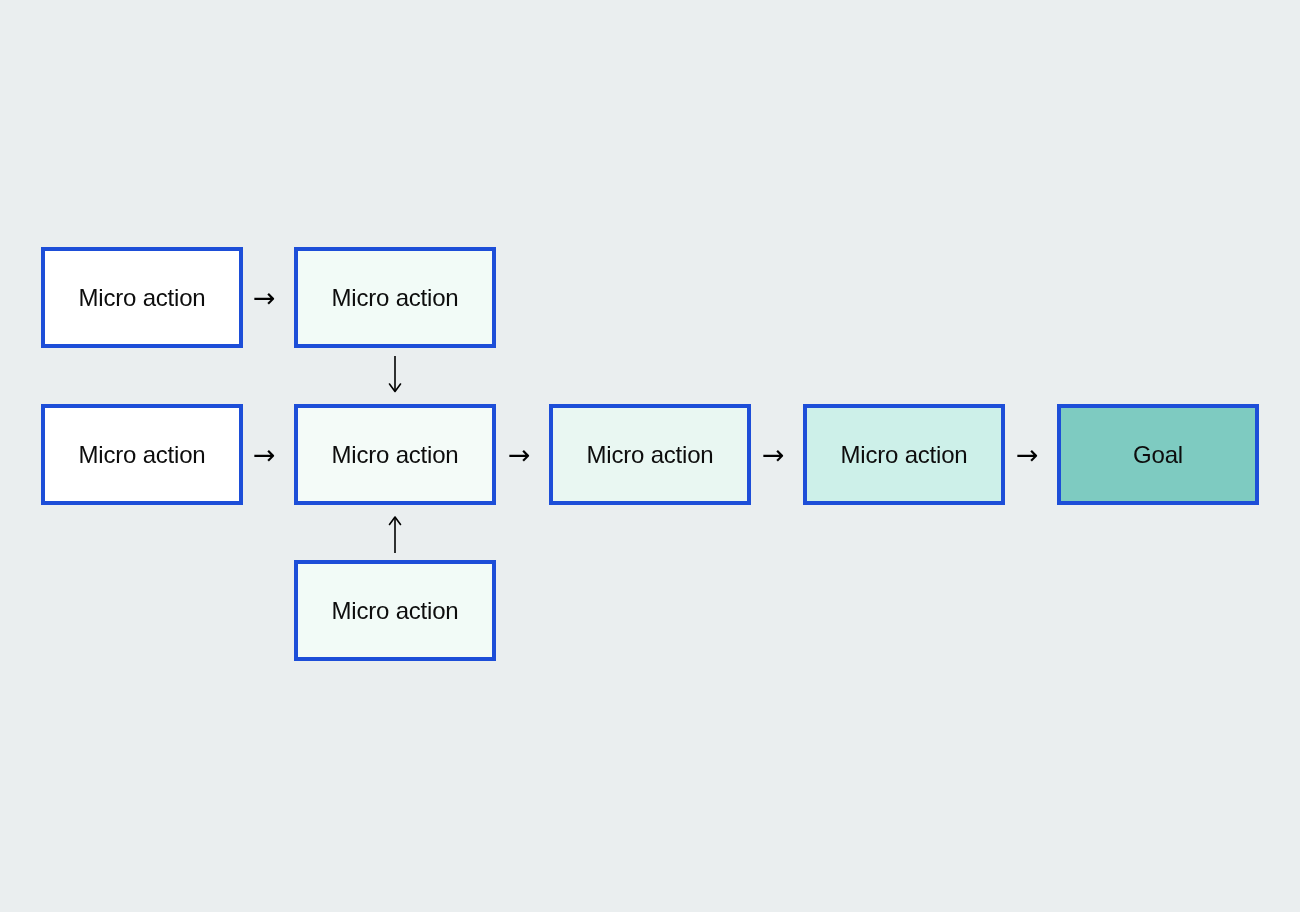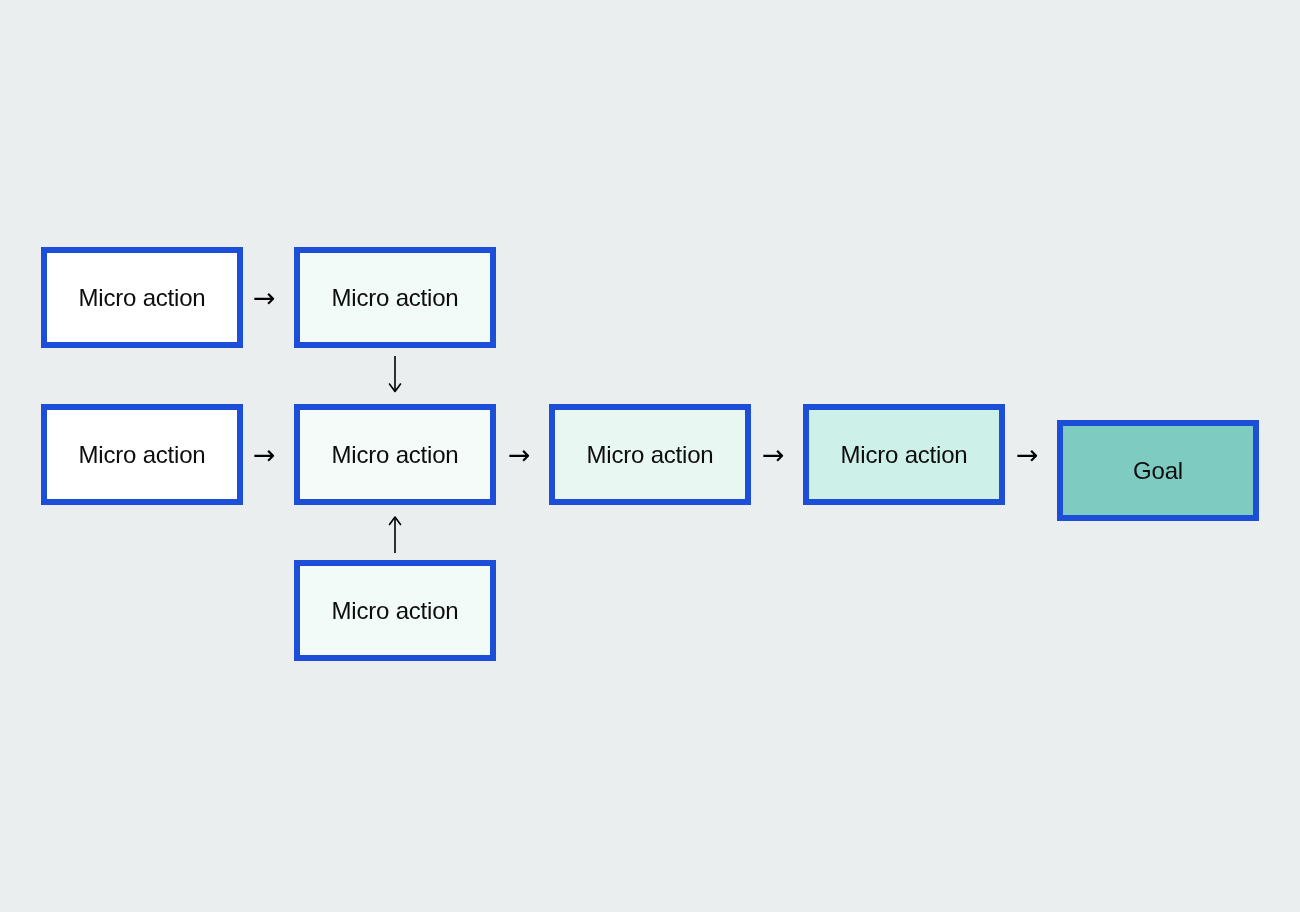--- a/index.html
+++ b/index.html
@@ -17,39 +17,39 @@
 
   #canvas {
     position: relative;
     width: 1300px;
     height: 912px;
   }
 
   .node {
     position: absolute;
     box-sizing: border-box;
-    border: 6px solid #1d4ed8;
+    border: 4px solid #1d4ed8;
     display: flex;
     align-items: center;
     justify-content: center;
     color: #0d0d0d;
     font-size: 24px;
     font-weight: 400;
     letter-spacing: -0.2px;
     line-height: 1;
     white-space: nowrap;
   }
 
   
   .fill-white  { background: #ffffff; }
   .fill-tint1  { background: #f4fbf8; }
   .fill-tint2  { background: #f2fbf7; }
   .fill-tint3  { background: #e9f7f2; }
   .fill-tint4  { background: #cdf0e9; }
-  .fill-goal   { background: #7ecbc1; margin-top: 16px; }
+  .fill-goal   { background: #7ecbc1; }
 
   
   .arrow-h {
     position: absolute;
     color: #000000;
     font-size: 27px;
     line-height: 1;
     font-family: "DejaVu Sans", sans-serif;
     user-select: none;
   }

